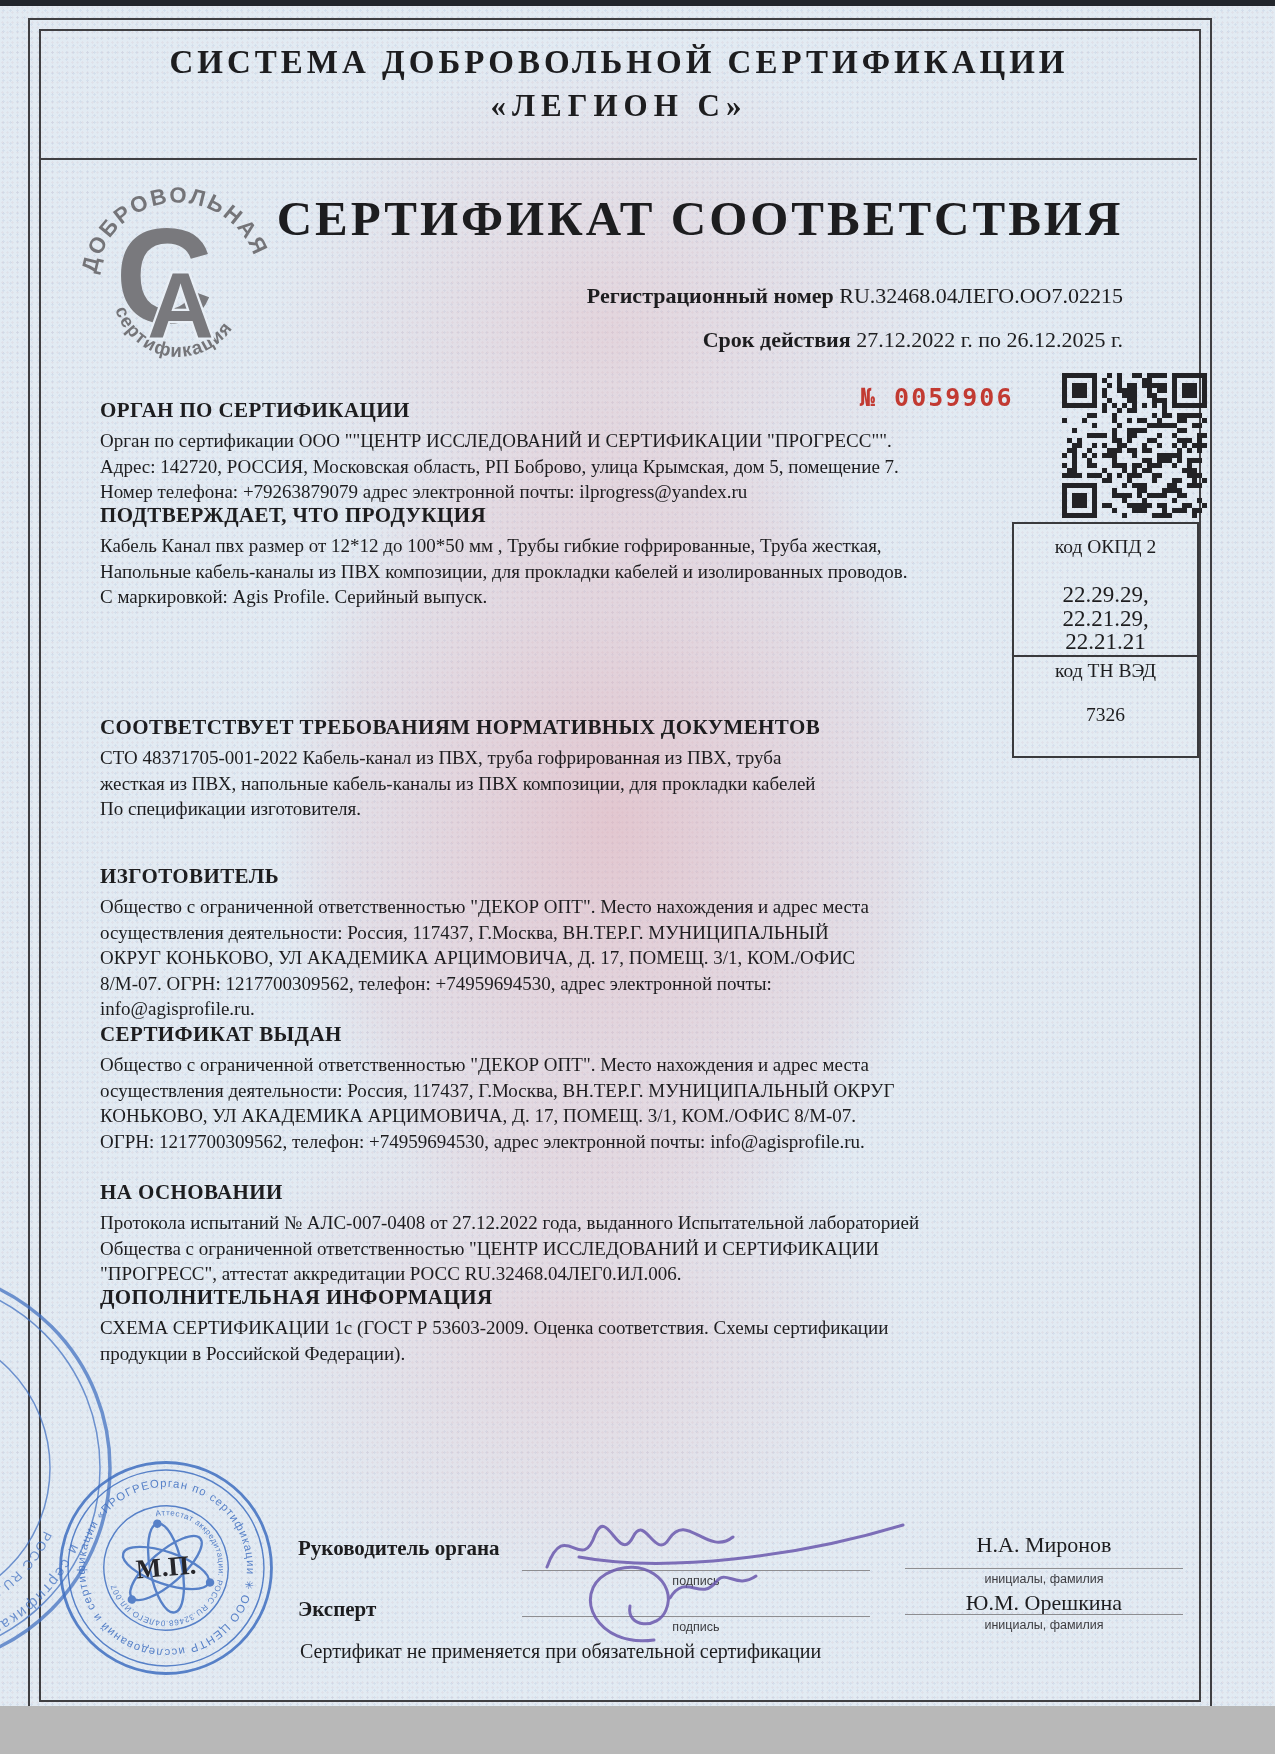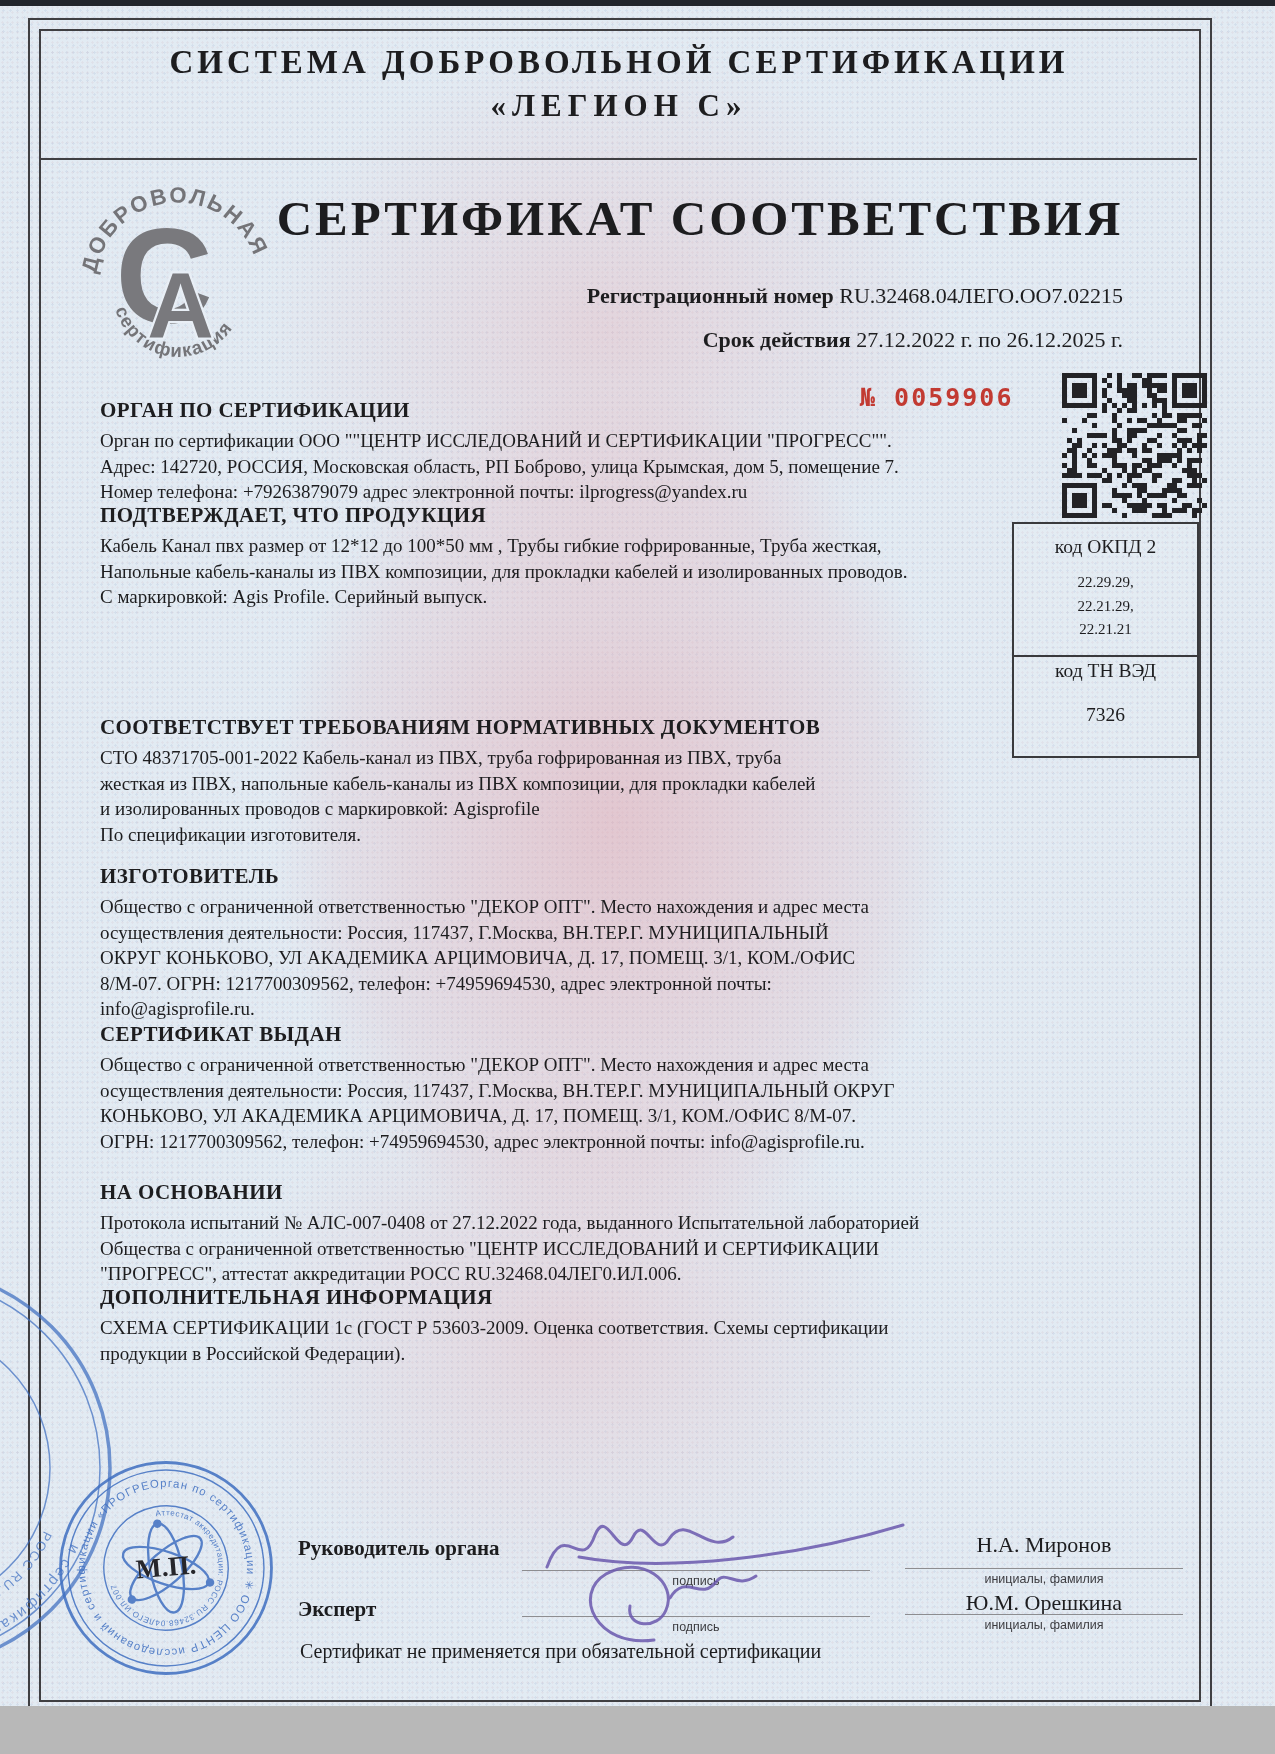--- a/index.html
+++ b/index.html
@@ -27,21 +27,21 @@
   .right-line{position:absolute;right:152px;white-space:nowrap;font-size:22px;text-align:right;}
   .right-line b{font-weight:bold;}
   .blank-number{position:absolute;left:860px;top:383px;font-family:"DejaVu Sans Mono",monospace;font-size:25px;font-weight:bold;letter-spacing:2px;color:#c23a32;white-space:nowrap;}
   .sec{position:absolute;left:100px;white-space:nowrap;}
   .sec .h{font-size:21px;font-weight:bold;letter-spacing:.4px;margin:0 0 5px 0;}
   .ln{font-size:19px;line-height:25.5px;}
   .codes-box{position:absolute;left:1012px;top:522px;width:183px;border:2px solid #3a3a3d;text-align:center;background:rgba(255,255,255,.06);}
   .codes-cell1{height:119px;border-bottom:2px solid #3a3a3d;padding-top:12px;}
   .codes-cell2{height:96px;padding-top:3px;}
   .codes-label{font-size:19.5px;}
-  .codes-vals{margin-top:13px;font-size:15px;line-height:23.5px;}
+  .codes-vals{margin-top:25px;font-size:23px;line-height:23.5px;}
   .codes-val2{margin-top:22px;font-size:19.5px;}
   .sig-label{position:absolute;left:298px;font-size:21px;font-weight:bold;white-space:nowrap;}
   .sig-line{position:absolute;border-top:1.5px solid #8d8d90;}
   .sig-caption{position:absolute;text-align:center;font-family:"Liberation Sans",sans-serif;font-size:12.5px;color:#3c3c40;}
   .sig-name{position:absolute;text-align:center;font-size:22px;white-space:nowrap;}
   .note{position:absolute;left:300px;top:1640px;font-size:20px;white-space:nowrap;}
   .footer{position:absolute;left:0;top:1720px;width:100%;text-align:center;font-family:"Liberation Sans",sans-serif;font-size:10px;color:#4a4d52;letter-spacing:.5px;}
   .mp{position:absolute;left:118px;top:1552px;width:96px;text-align:center;font-size:27px;font-weight:bold;color:#26262b;transform:rotate(-5deg);}
   svg{display:block;}
   .stamp-blue{opacity:.85;transform:rotate(-11deg);}
@@ -489,21 +489,20 @@
     <div class="codes-cell2">
       <div class="codes-label">код ТН ВЭД</div>
       <div class="codes-val2">7326</div>
     </div>
   </div>
 
   <div class="sec" style="top:715px;">
     <div class="h">СООТВЕТСТВУЕТ ТРЕБОВАНИЯМ НОРМАТИВНЫХ ДОКУМЕНТОВ</div>
     <div class="ln">СТО 48371705-001-2022 Кабель-канал из ПВХ, труба гофрированная из ПВХ, труба</div>
     <div class="ln">жесткая из ПВХ, напольные кабель-каналы из ПВХ композиции, для прокладки кабелей</div>
-    <div class="ln">и изолированных проводов с маркировкой: Agisprofile</div>
     <div class="ln">По спецификации изготовителя.</div>
   </div>
 
   <div class="sec" style="top:864px;">
     <div class="h">ИЗГОТОВИТЕЛЬ</div>
     <div class="ln">Общество с ограниченной ответственностью "ДЕКОР ОПТ". Место нахождения и адрес места</div>
     <div class="ln">осуществления деятельности: Россия, 117437, Г.Москва, ВН.ТЕР.Г. МУНИЦИПАЛЬНЫЙ</div>
     <div class="ln">ОКРУГ КОНЬКОВО, УЛ АКАДЕМИКА АРЦИМОВИЧА, Д. 17, ПОМЕЩ. 3/1, КОМ./ОФИС</div>
     <div class="ln">8/М-07. ОГРН: 1217700309562, телефон: +74959694530, адрес электронной почты:</div>
     <div class="ln">info@agisprofile.ru.</div>

